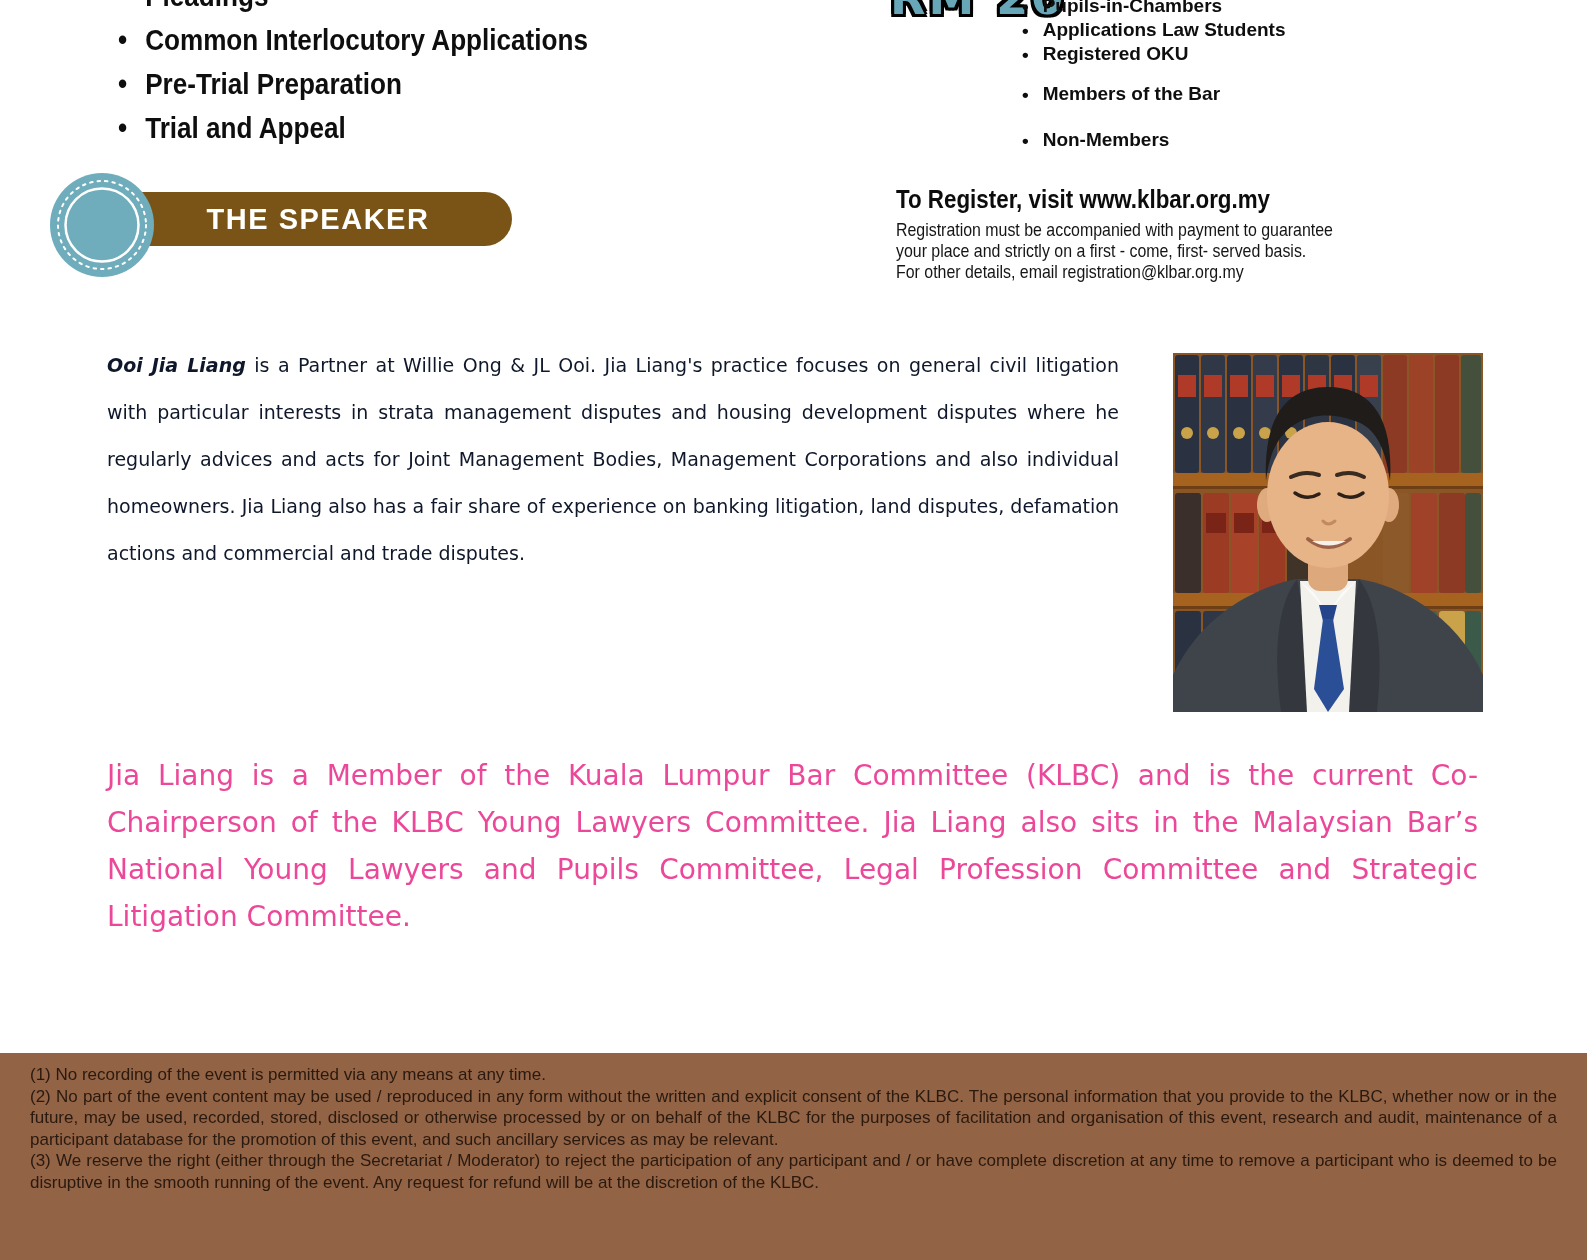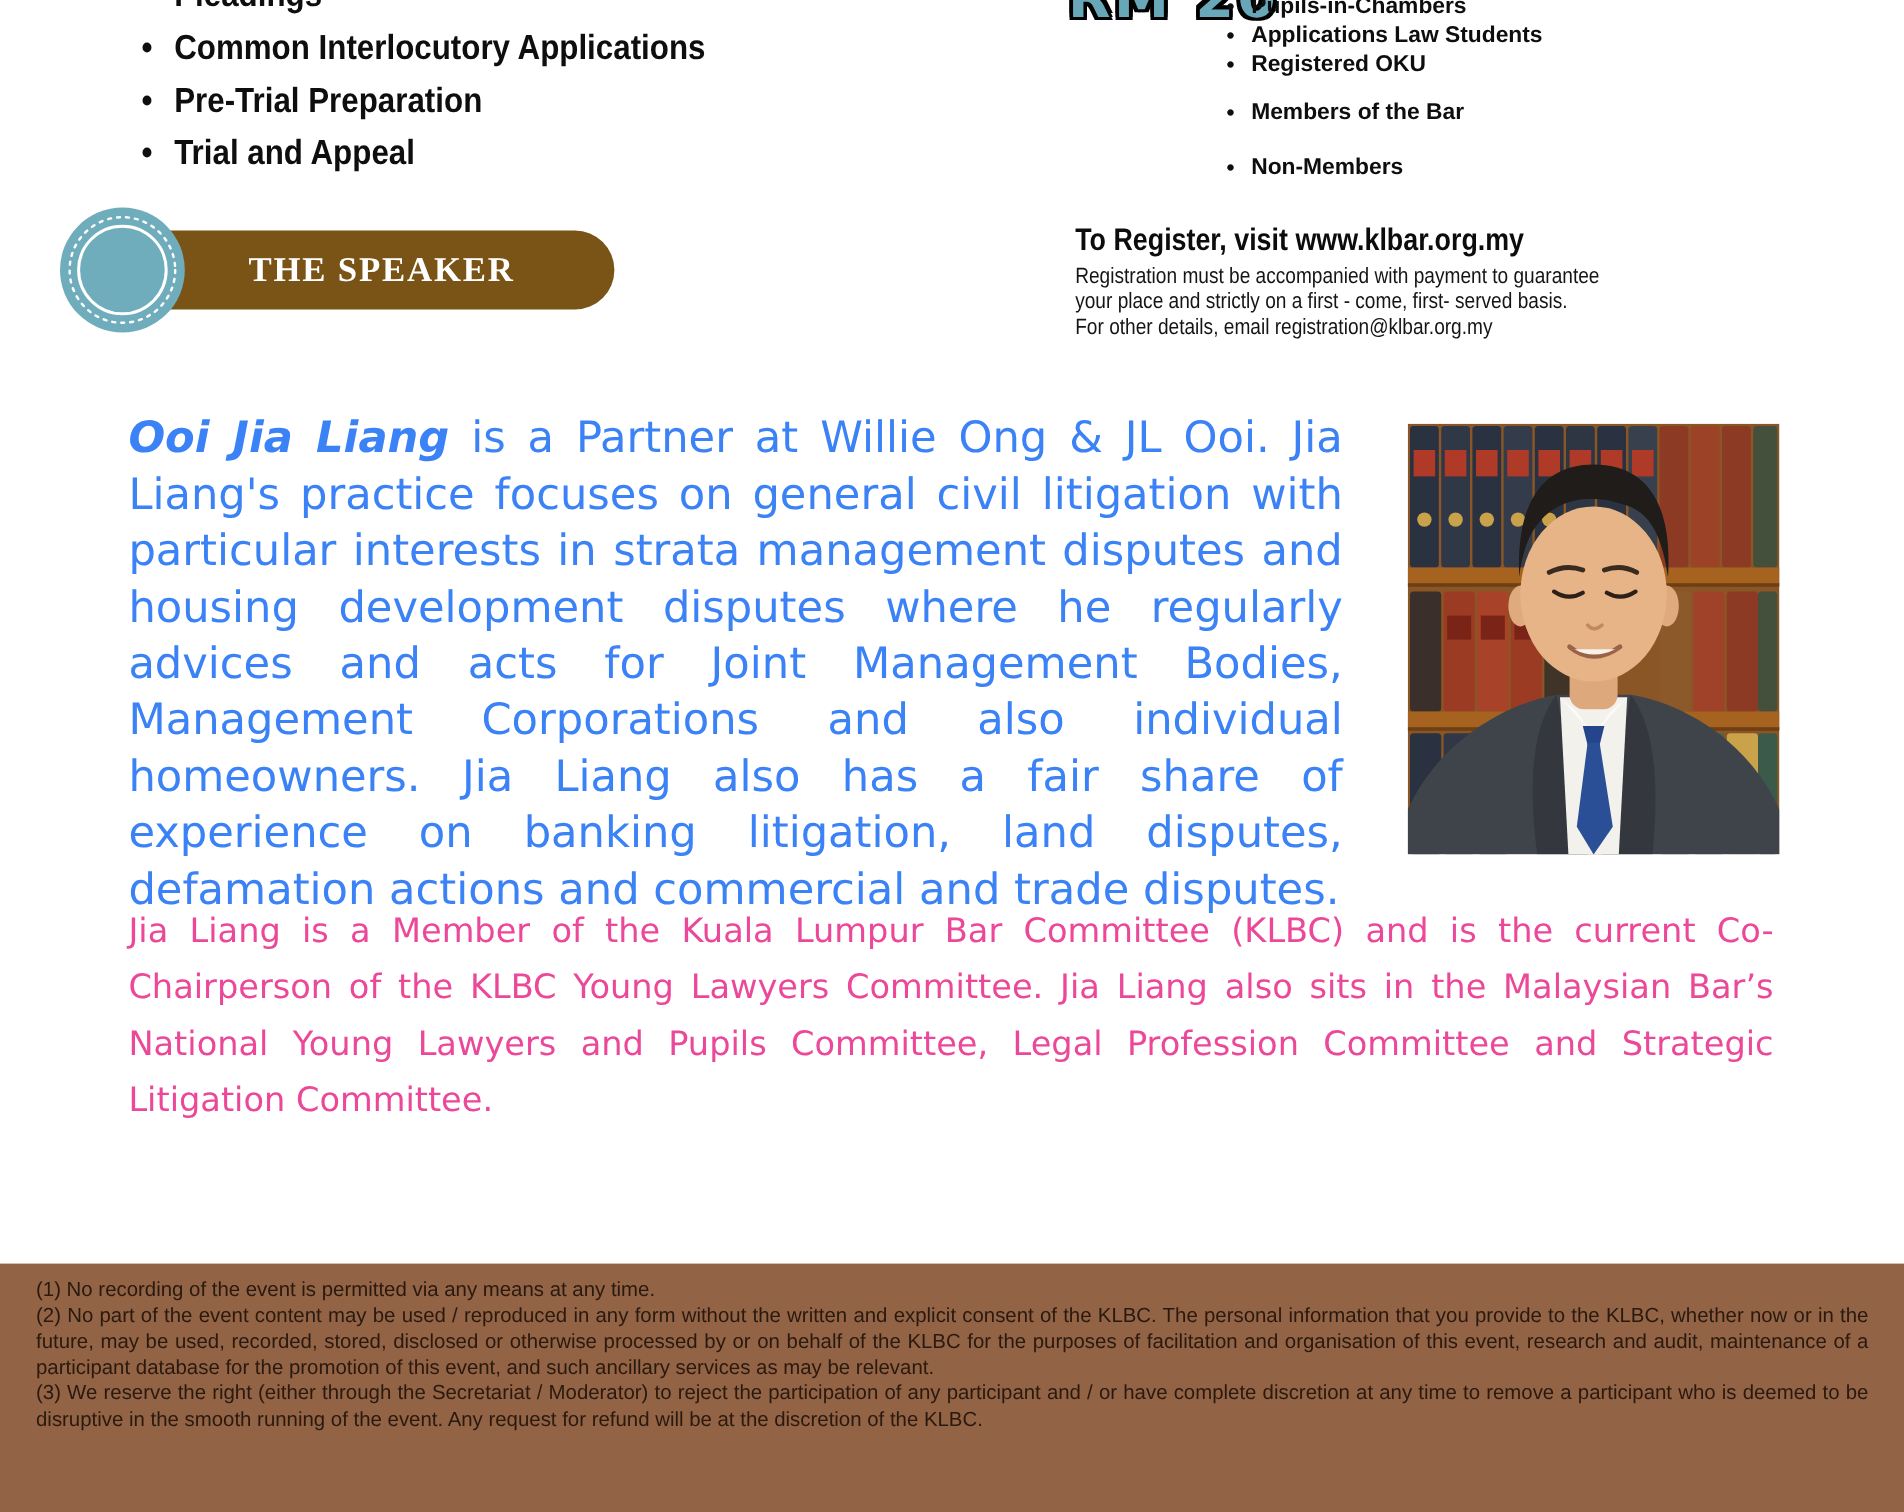--- a/index.html
+++ b/index.html
@@ -20,28 +20,28 @@
   }
   .aud-list{position:absolute;left:1022px;}
   .aud-item{display:flex;align-items:center;height:24px;font-weight:bold;font-size:19px;white-space:nowrap;color:#0e0e0e;}
   .aud-item .bullet{font-size:19px;margin-right:14px;line-height:1;}
   
   .registration{position:absolute;left:896px;top:184px;transform:scaleX(0.86);transform-origin:left top;}
   .reg-heading{font-weight:bold;font-size:26px;line-height:30px;margin-bottom:5px;white-space:nowrap;color:#0c0c0c;}
   .reg-line{font-size:18.5px;line-height:21px;white-space:nowrap;color:#151515;}
   
   .banner-pill{
-    position:absolute;left:100px;top:192px;width:412px;height:66px;background:#7a5417;border-radius:34px;
+    position:absolute;left:100px;top:192px;width:412px;height:54px;background:#7a5417;border-radius:34px;
     display:flex;align-items:center;justify-content:center;box-sizing:border-box;padding-left:24px;
-    color:#ffffff;font-family:Liberation Serif, serif;font-weight:bold;font-size:29px;letter-spacing:1.5px;white-space:nowrap;
+    color:#ffffff;font-family:Liberation Sans, sans-serif;font-weight:bold;font-size:29px;letter-spacing:1.5px;white-space:nowrap;
   }
   .badge{position:absolute;left:49px;top:172px;width:106px;height:106px;}
   
   .bio1{position:absolute;left:107px;top:342px;width:1012px;font-family:"DejaVu Sans", sans-serif;
-        font-size:36px;line-height:47px;text-align:justify;color:#3b82f6;}
+        font-size:19px;line-height:47px;text-align:justify;color:#0f172a;}
   .bio1 .name{font-weight:bold;font-style:italic;}
   .bio2{position:absolute;left:107px;top:752px;width:1371px;font-family:"DejaVu Sans", sans-serif;
         font-size:28px;line-height:47px;text-align:justify;color:#ec4899;}
   
   .photo{position:absolute;left:1173px;top:353px;width:310px;height:359px;overflow:hidden;}
   
   .footer{
     position:absolute;left:0;top:1053px;width:1587px;height:237px;background:#926345;
     box-sizing:border-box;padding:11px 30px;color:#2a190f;font-size:17px;line-height:21.5px;
   }

